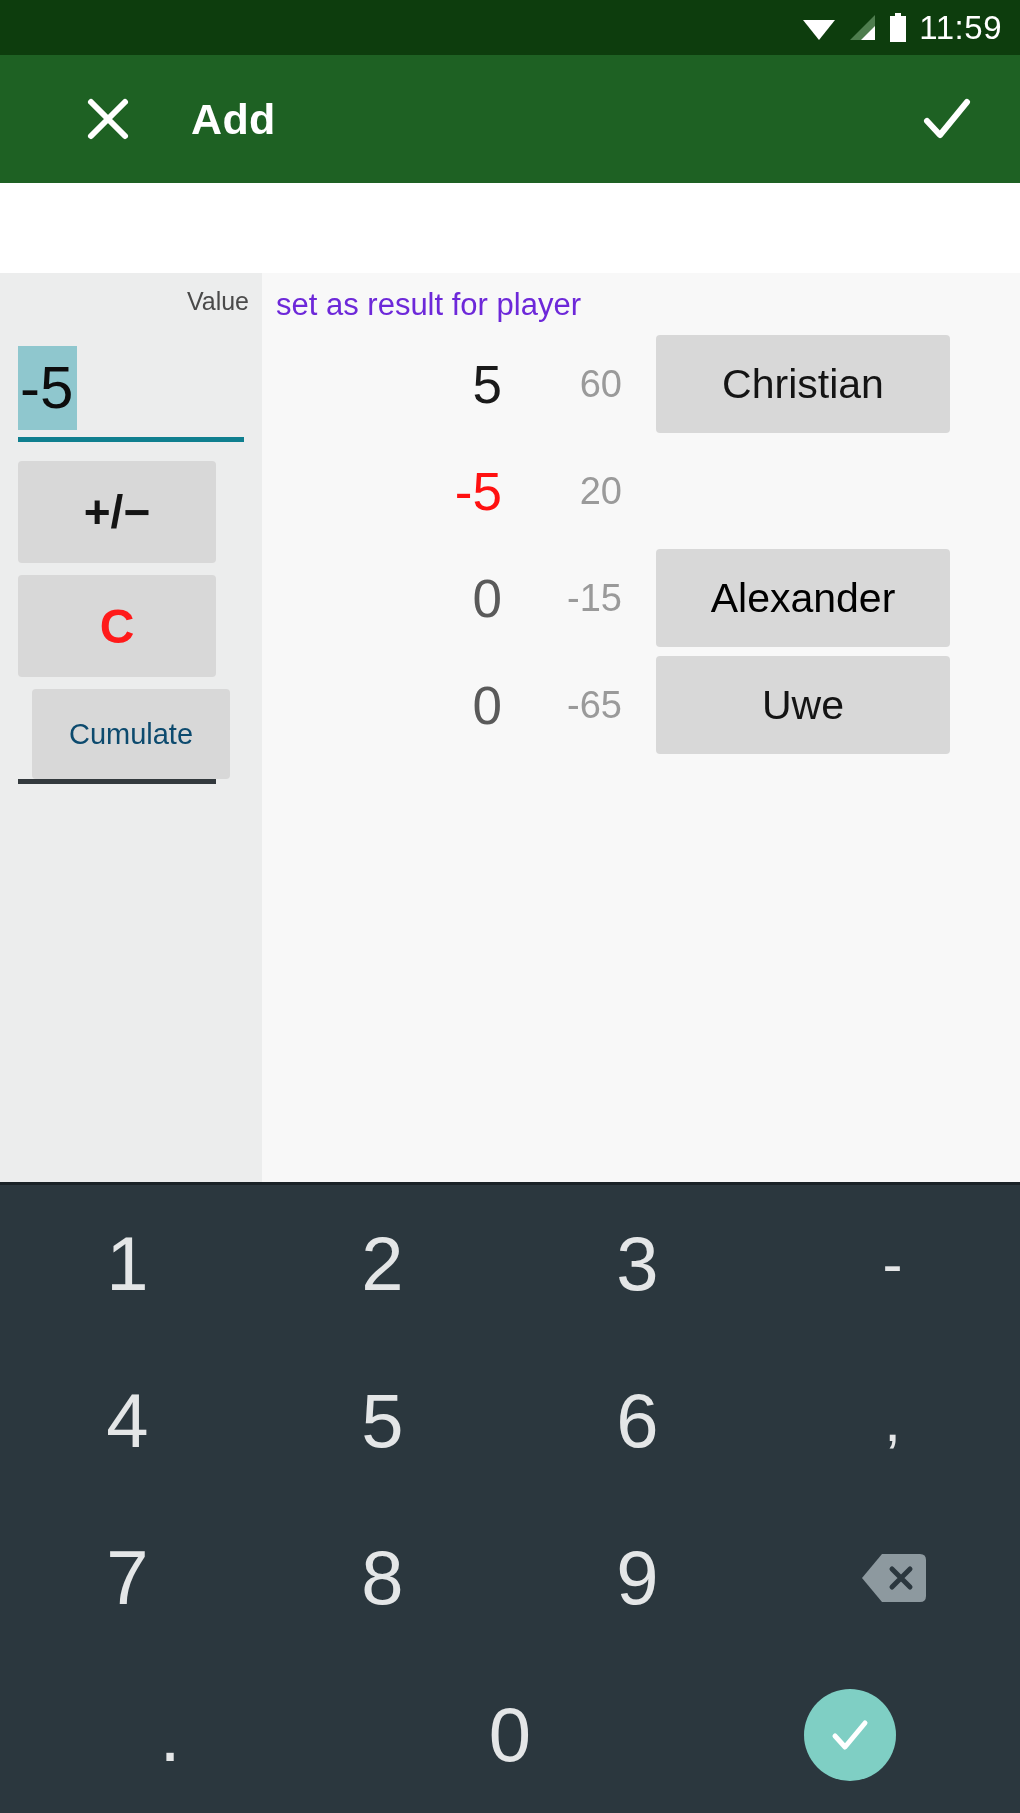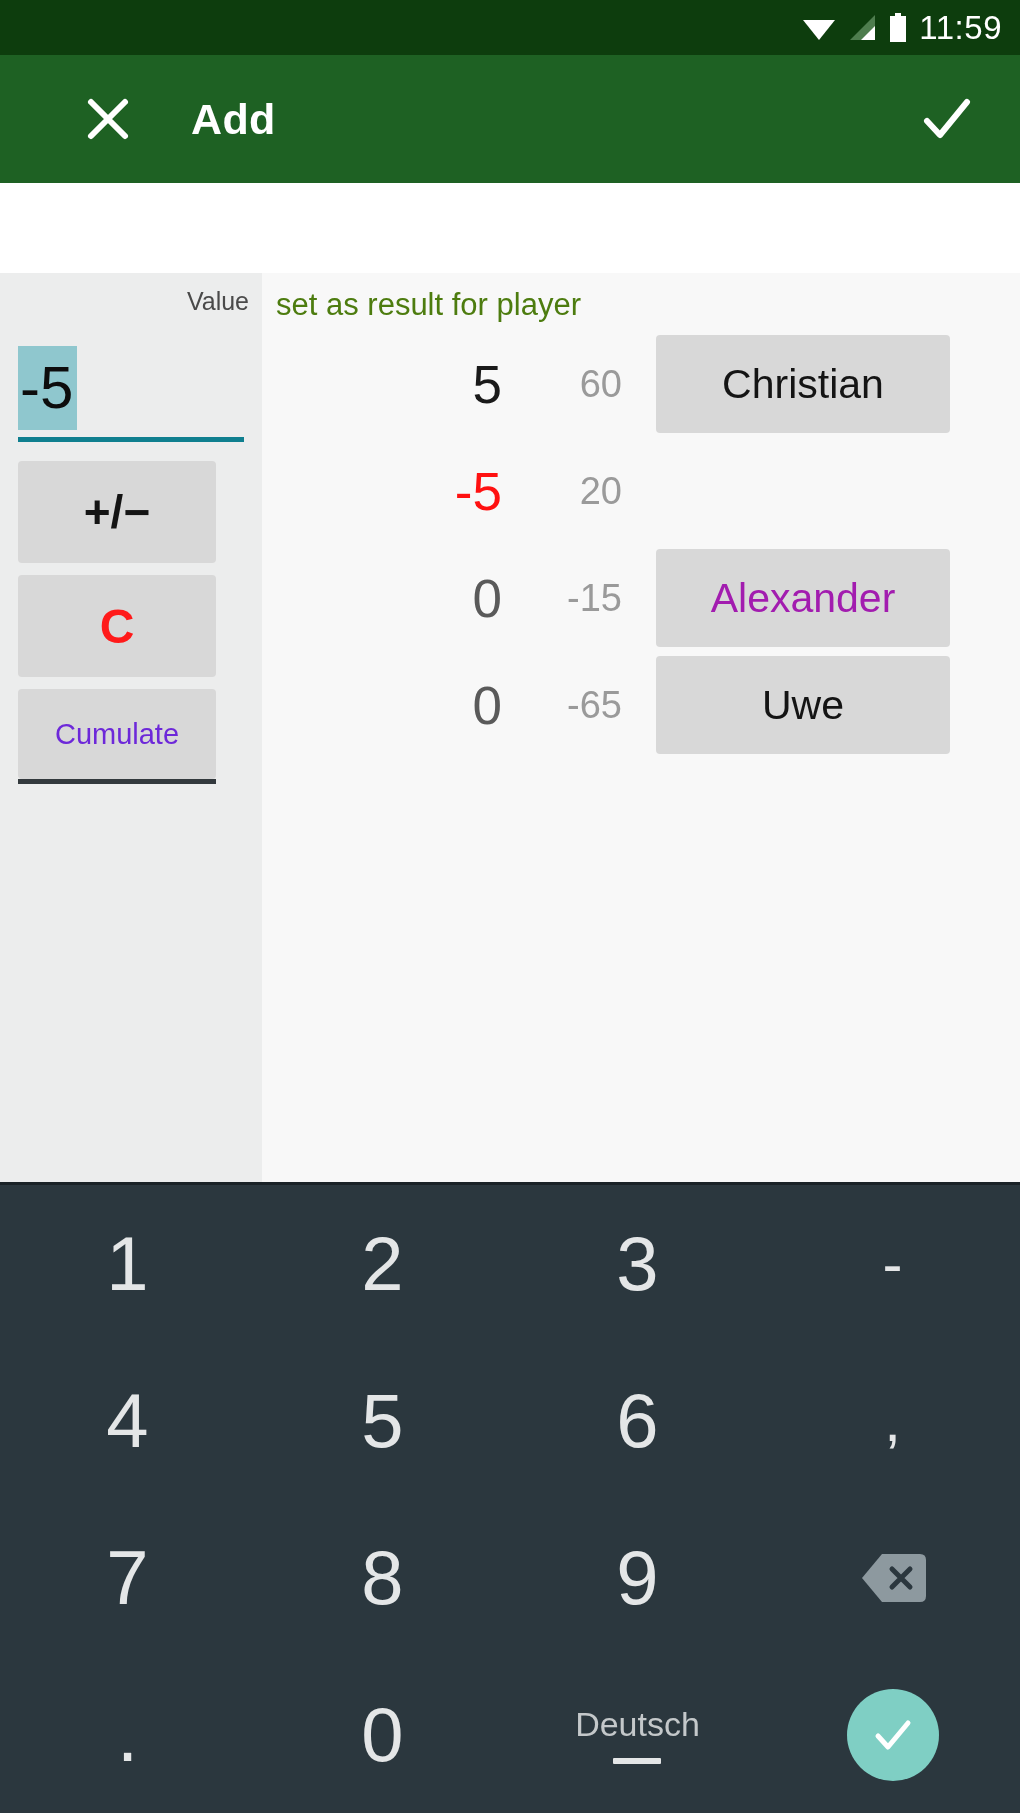--- a/index.html
+++ b/index.html
@@ -99,30 +99,30 @@
   }
   .btn-lp {
     position: absolute; left: 18px; width: 198px;
     background: #d8d8d8; border-radius: 4px;
     display: flex; align-items: center; justify-content: center;
     cursor: pointer; border: none;
     font-family: "Liberation Sans", sans-serif;
   }
   .btn-plusminus { top: 188px; height: 102px; font-size: 46px; color: #141414; font-weight: bold; }
   .btn-clear { top: 302px; height: 102px; font-size: 48px; color: #ff1a1a; font-weight: bold; }
-  .btn-cumulate { top: 416px; height: 90px; font-size: 29px; color: #6d28d9; }
+  .btn-cumulate { top: 416px; height: 90px; font-size: 29px; color: #0c4a6e; margin-left: 14px; }
   .cumulate-underline {
     position: absolute; left: 18px; top: 506px; width: 198px; height: 5px;
     background: #33393d;
   }
 
   
   .rp-header {
     position: absolute; left: 14px; top: 14px;
-    font-size: 31px; color: #4d7c0f;
+    font-size: 31px; color: #6d28d9;
   }
   .plist {
     position: absolute; left: 0; top: 58px; width: 100%;
   }
   .prow {
     display: flex; align-items: center;
     height: 106px; margin-bottom: 1px;
     padding-right: 28px;
   }
   .p-delta {
@@ -137,21 +137,21 @@
     font-size: 38px; color: #9a9a9a;
     padding-right: 8px;
   }
   .p-btn {
     width: 294px; height: 98px; margin-left: 26px;
     background: #d8d8d8; border-radius: 4px;
     display: flex; align-items: center; justify-content: center;
     font-size: 41px; font-weight: normal; color: #141414;
     cursor: pointer;
   }
-  .p-btn.highlight { color: #a21caf; text-align: right; }
+  .p-btn.highlight { color: #000000; text-align: right; }
 
   
   .keyboard {
     position: absolute; left: 0; top: 1182px; width: 1020px; height: 631px;
     background: #2b373e;
     border-top: 3px solid #1a2227;
     display: flex; flex-direction: column;
   }
   .kb-row { flex: 1; display: flex; }
   .kb-key {
@@ -281,26 +281,20 @@
         <div class="kb-key">
           <span class="kb-bksp"><svg width="66" height="52" viewBox="0 0 66 52">
               <path d="M22 2 L60 2 Q66 2 66 8 L66 44 Q66 50 60 50 L22 50 L2 26 Z" fill="#8d999f"></path>
               <path d="M32 17 L50 35 M50 17 L32 35" stroke="#2b373e" stroke-width="5" stroke-linecap="round"></path>
             </svg></span>
         </div>
       </div>
       <div class="kb-row">
         <div class="kb-key dot">.</div>
         <div class="kb-key digit">0</div>
-        <div class="kb-key">
-          <div class="kb-lang">
-            <span>Deutsch</span>
-            <span class="bar"></span>
-          </div>
-        </div>
         <div class="kb-enter-wrap">
           <div class="kb-enter">
             <svg width="48" height="48" viewBox="0 0 48 48">
               <path d="M9 25 L19 36 L39 12" stroke="#ffffff" stroke-width="5" fill="none" stroke-linecap="round" stroke-linejoin="round"></path>
             </svg>
           </div>
         </div>
       </div>
     </div>
 

